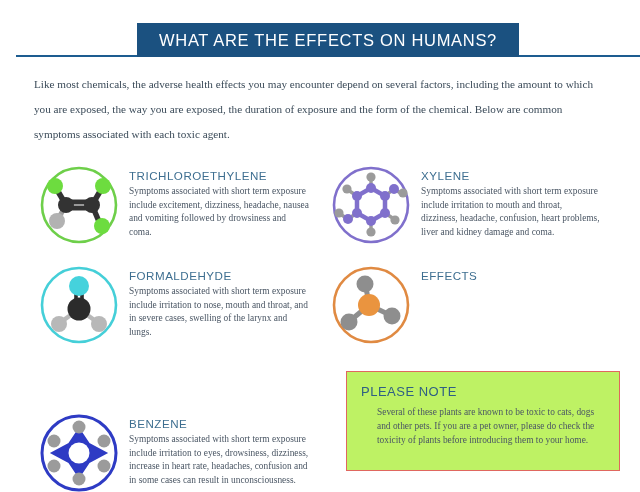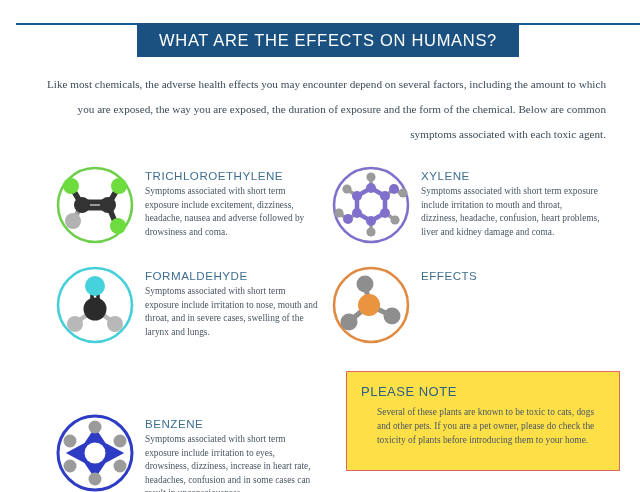--- a/index.html
+++ b/index.html
@@ -20,21 +20,21 @@
   }
 
   
   .banner-row {
     position: absolute;
     left: 0;
     top: 23px;
     width: 640px;
     height: 34px;
     display: flex;
-    align-items: flex-start;
+    align-items: flex-end;
     padding-left: 16px;
   }
   .banner-rule {
     flex: 1 1 auto;
     height: 2px;
     background: #1d5c90;
   }
   .banner-box {
     flex: 0 0 auto;
     background: #1b5180;
@@ -52,42 +52,42 @@
     letter-spacing: 0.7px;
     white-space: nowrap;
   }
 
   
   .intro {
     position: absolute;
     left: 34px;
     top: 72px;
     width: 572px;
-    text-align: right;
+    text-align: left;
     color: #3a4a58;
     font-size: 11.2px;
     line-height: 25px;
   }
 
   
   .grid {
     position: absolute;
     left: 0;
     top: 162px;
     width: 640px;
   }
   .row {
     display: flex;
     width: 640px;
   }
   .cell {
     display: flex;
     align-items: flex-start;
     width: 320px;
-    padding-left: 52px;
+    padding-left: 36px;
   }
   .cell.right { padding-left: 8px; }
 
   .icon-wrap {
     flex: 0 0 auto;
     width: 86px;
     height: 86px;
     position: relative;
   }
   .icon-wrap svg { display: block; }
@@ -118,21 +118,21 @@
   .row-3 .cell { height: 105px; margin-top: 48px; }
 
   
   .note-box {
     position: absolute;
     left: 346px;
     top: 371px;
     width: 274px;
     height: 100px;
     border: 1px solid #e0675f;
-    background: #fde047;
+    background: #bef264;
     padding: 12px 14px 10px 14px;
   }
   .note-title {
     font-family: "Liberation Sans", sans-serif;
     font-size: 13px;
     letter-spacing: 0.5px;
     color: #2f5f84;
     margin-bottom: 6px;
   }
   .note-text {
@@ -174,21 +174,21 @@
             <circle cx="30" cy="43" r="8" fill="#333333"></circle>
             <circle cx="56" cy="43" r="8" fill="#333333"></circle>
             <circle cx="19" cy="24" r="8" fill="#6ddc3f"></circle>
             <circle cx="67" cy="24" r="8" fill="#6ddc3f"></circle>
             <circle cx="66" cy="64" r="8" fill="#6ddc3f"></circle>
             <circle cx="21" cy="59" r="8" fill="#b2b2b2"></circle>
           </svg>
         </div>
         <div class="text-wrap">
           <div class="chem-name">TRICHLOROETHYLENE</div>
-          <div class="chem-desc">Symptoms associated with short term exposure include excitement, dizziness, headache, nausea and adverse followed by drowsiness and coma.</div>
+          <div class="chem-desc">Symptoms associated with short term exposure include excitement, dizziness, headache, nausea and vomiting followed by drowsiness and coma.</div>
         </div>
       </div>
 
       <div class="cell right">
         <div class="icon-wrap">
           <svg width="86" height="86" viewBox="0 0 86 86">
             <circle cx="43" cy="43" r="37" fill="none" stroke="#8070cc" stroke-width="2.6"></circle>
             <g stroke="#8070cc" stroke-width="4.5" fill="none">
               <polygon points="43,26 57,34 57,51 43,59 29,51 29,34"></polygon>
             </g>

